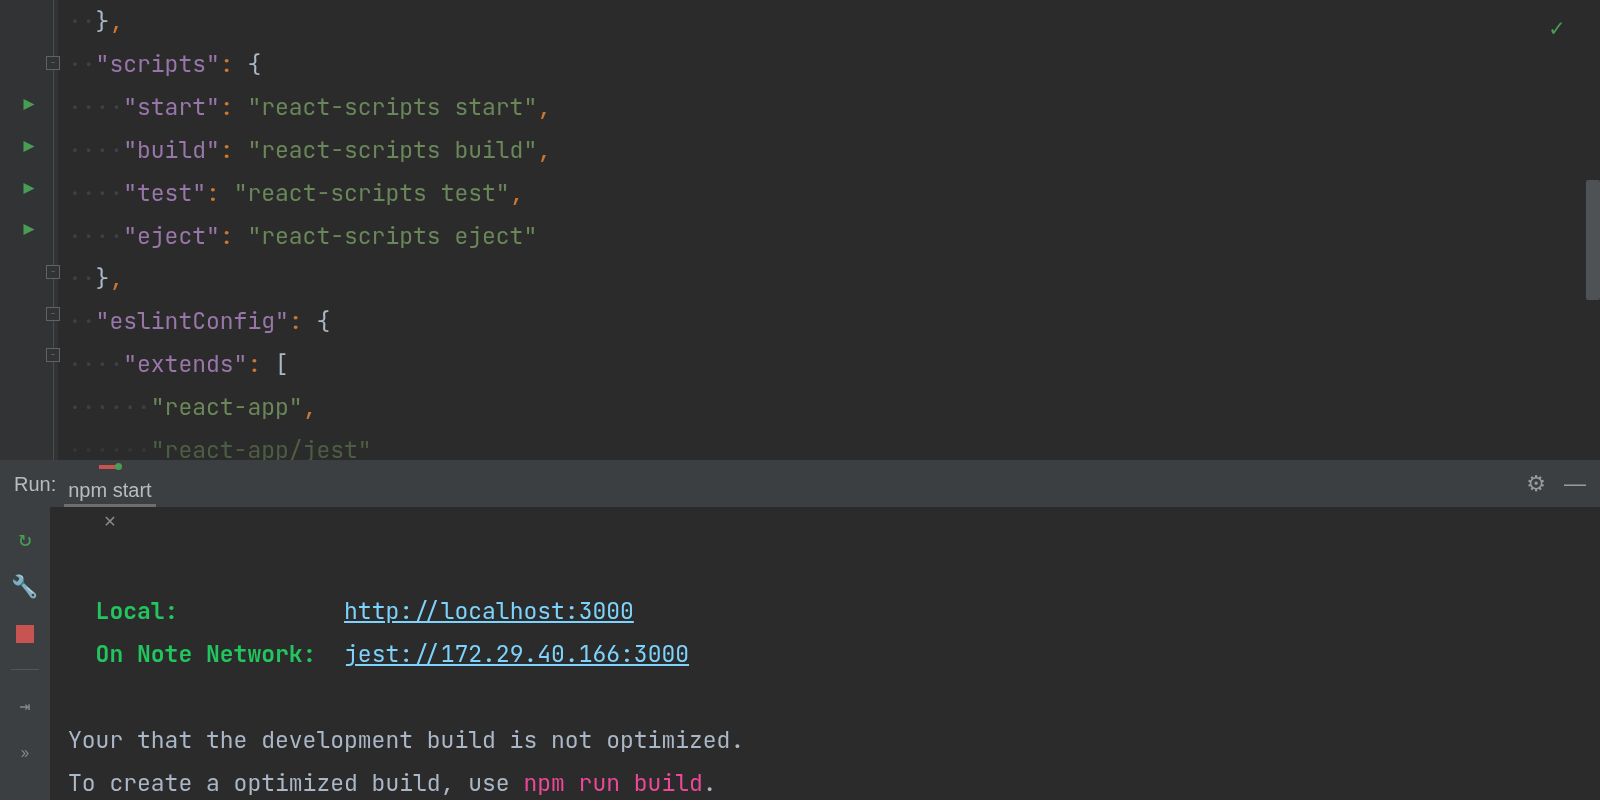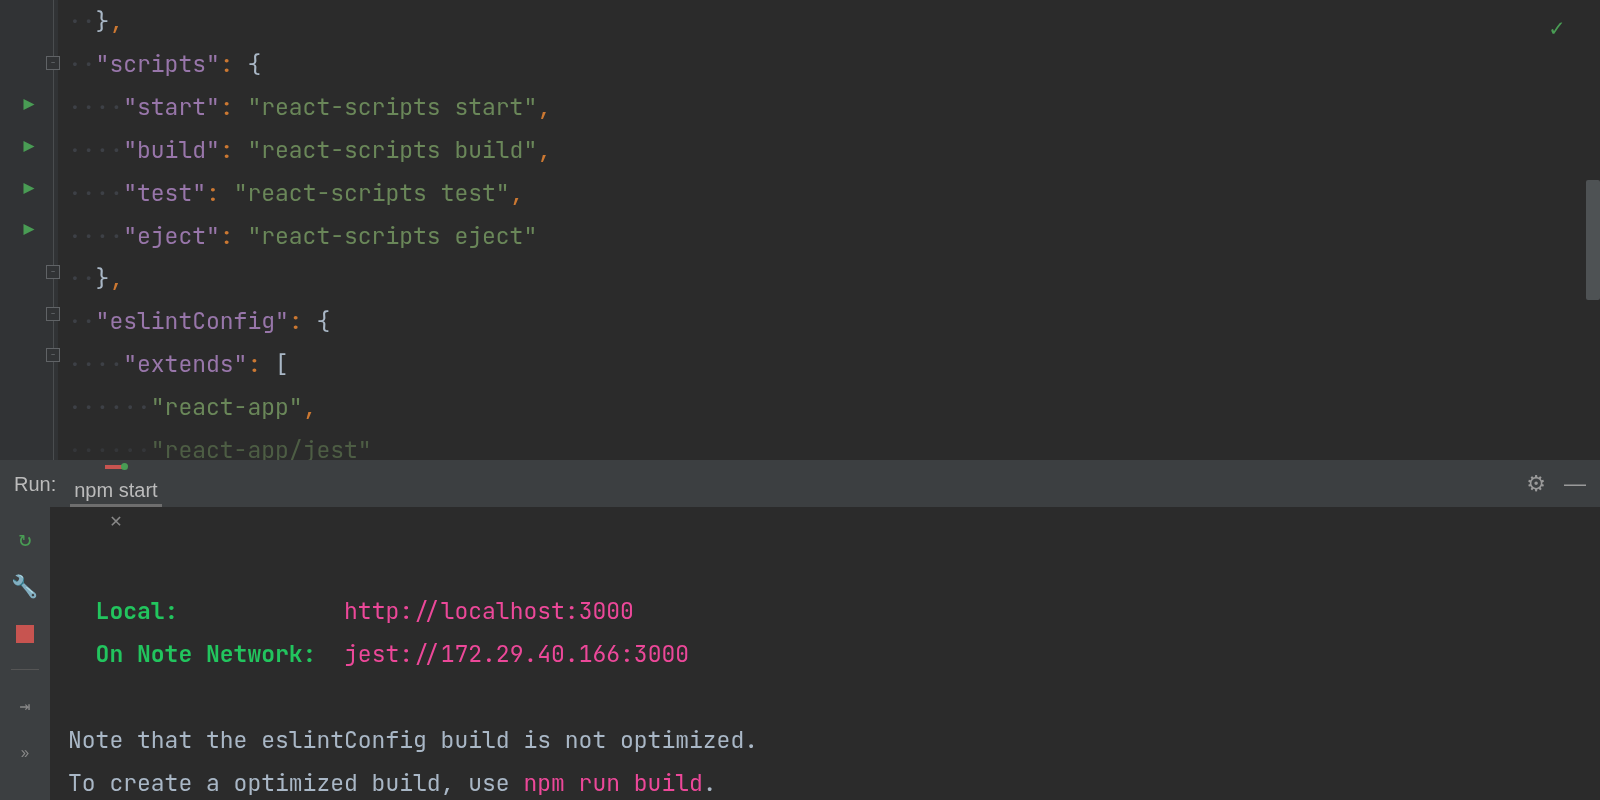--- a/index.html
+++ b/index.html
@@ -93,21 +93,21 @@
     flex-direction: column;
     background: #2b2b2b;
     border-top: 1px solid #3c3f41;
   }
   .run-header {
     height: 46px;
     background: #3c3f41;
     display: flex;
     align-items: center;
     padding: 0 14px;
-    gap: 14px;
+    gap: 8px;
     font-family: sans-serif;
     font-size: 20px;
     color: #bbbbbb;
     position: relative;
   }
   .run-tab {
     display: flex;
     align-items: center;
     gap: 10px;
     padding: 4px 4px;
@@ -156,21 +156,21 @@
   .refresh-icon { color: #499c54; }
   .stop-icon { width:18px;height:18px;background:#c75450;}
   .console {
     flex: 1;
     padding: 40px 18px 10px 18px;
     font-size: 23px;
     line-height: 43px;
     white-space: pre;
   }
   .bold { color: #22c55e; font-weight: bold; }
-  .link { color: #ec4899; cursor: pointer; }
+  .link { color: #7dd3fc; text-decoration: underline; cursor: pointer; }
   .cmd { color: #ec4899; }
 </style>
 </head>
 <body>
 
 <div class="editor-area">
   <div class="gutter">
       <div class="gutter-line">
         <div class="fold-line"></div>
       </div>
@@ -241,16 +241,16 @@
           <div class="stop-icon"></div>
         </div>
       <div style="height:1px;width:28px;background:#555;"></div>
       <div class="side-btn" style="color:#888;font-size:18px;">⇥</div>
       <div class="side-btn" style="color:#888;font-size:14px;">»</div>
     </div>
     <div class="console">
   <span class="bold">Local:</span>            <span class="link">http://localhost:3000</span>
   <span class="bold">On Note Network:</span>  <span class="link">jest://172.29.40.166:3000</span>
 
-<span>Note that the eslintConfig build is not optimized.</span>
+<span>Your that the development build is not optimized.</span>
 <span>To create a optimized build, use </span><span class="cmd">npm run build</span><span>.</span></div>
   </div>
 </div>
 
 </body></html>

